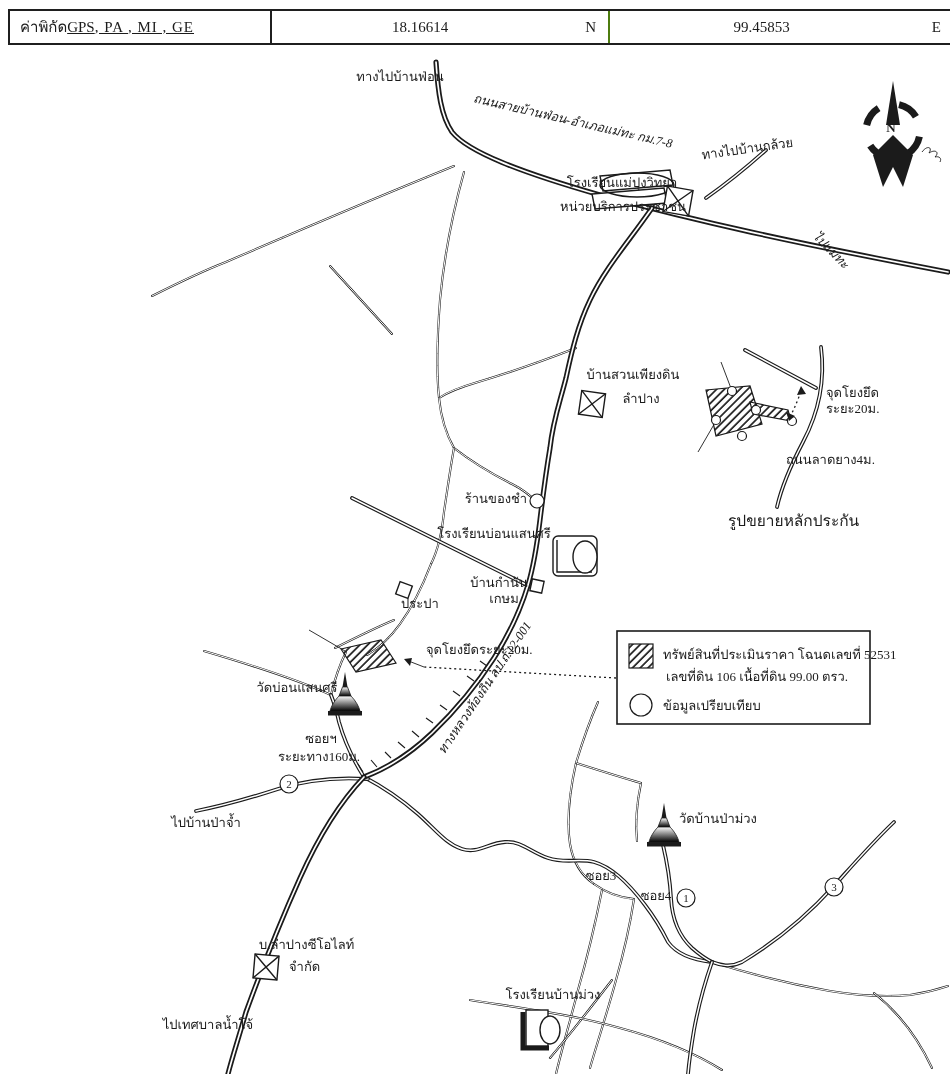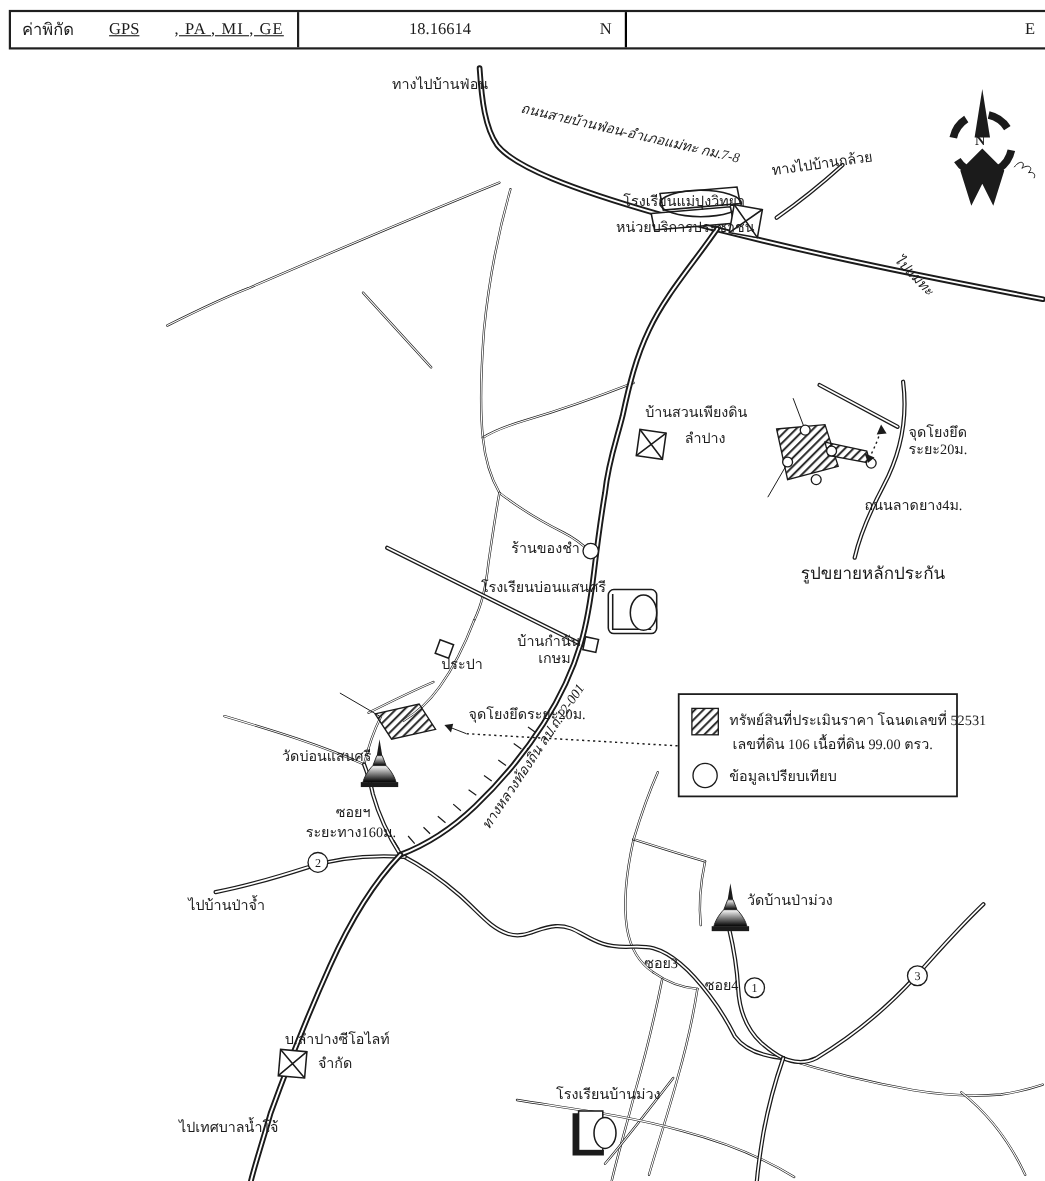--- a/index.html
+++ b/index.html
@@ -2,23 +2,23 @@
 <html><head>
 <meta charset="utf-8">
 <style>
   html,body{margin:0;padding:0;background:#e8e8e8;}
   #stage{position:relative;width:950px;height:1074px;background:#ffffff;overflow:hidden;
          font-family:"Liberation Serif","DejaVu Serif",serif;color:#1b1b1b;}
   #mapsvg{position:absolute;left:0;top:0;}
   
   .hdr{position:absolute;left:8px;top:9px;width:947px;height:36px;border:2px solid #1f1f1f;
        display:flex;align-items:stretch;background:#fff;box-sizing:border-box;font-size:15px;}
-  .hdr .cell{display:flex;align-items:center;box-sizing:border-box;padding:0 10px;gap:32px;}
+  .hdr .cell{display:flex;align-items:center;box-sizing:border-box;padding:0 10px;}
   .hdr .c1{width:262px;border-right:2px solid #1f1f1f;}
-  .hdr .c2{width:298px;border-right:2px solid #000000;position:relative;}
+  .hdr .c2{width:338px;border-right:2px solid #4d7c0f;position:relative;}
   .hdr .c3{flex:1;position:relative;}
   .hdr .val{position:absolute;left:0;right:40px;text-align:center;}
   .hdr .dir{position:absolute;right:12px;}
   .gps-u{text-decoration:underline;margin-left:0;}
   .meth{letter-spacing:1px;text-decoration:underline;}
   
   .ro{fill:none;stroke:#1b1b1b;stroke-linecap:round;stroke-linejoin:round;}
   .ri{fill:none;stroke:#ffffff;stroke-linecap:round;stroke-linejoin:round;}
   .w-thick.ro{stroke-width:5.2;} .w-thick.ri{stroke-width:1.7;}
   .w-med.ro{stroke-width:3.8;}  .w-med.ri{stroke-width:1.5;}
@@ -315,17 +315,18 @@
   <div class="cell c1">
     <span>ค่าพิกัด</span>
     <span class="gps-u">GPS</span>
     <span class="meth">,  PA  ,  MI  ,  GE</span>
   </div>
   <div class="cell c2">
     <span class="val">18.16614</span>
     <span class="dir">N</span>
   </div>
   <div class="cell c3">
+    <span class="val">99.45853</span>
     <span class="dir">E</span>
   </div>
 </div>
 
 </div>
 
 </body></html>

